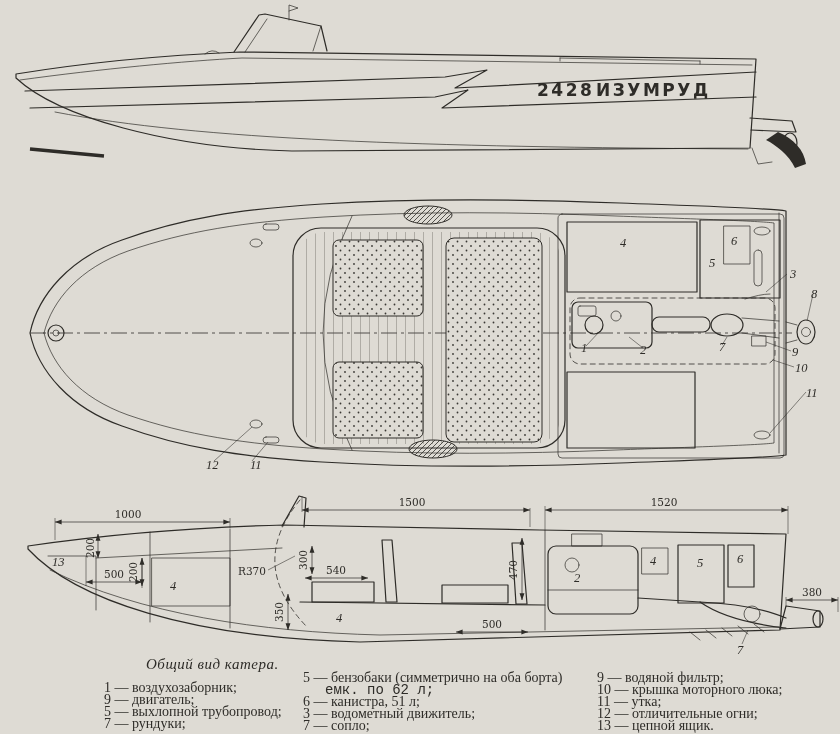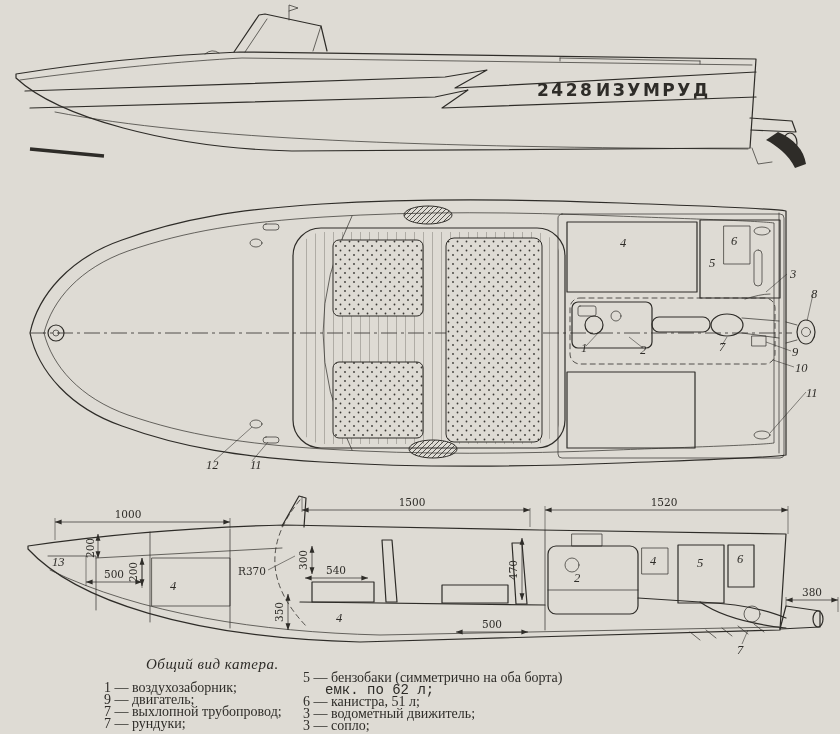--- a/index.html
+++ b/index.html
@@ -210,24 +210,31 @@
     <text class="callout" x="737" y="563">6</text>
     <text class="callout" x="737" y="654">7</text>
   </g>
 </svg>
 
 <div class="legend">
   <div class="caption">Общий вид катера.</div>
   <div class="lcol" id="lcol1">
     <div>1 — воздухозаборник;</div>
     <div>9 — двигатель;</div>
-    <div>7 — выхлопной трубопровод;</div>
+    <div>5 — выхлопной трубопровод;</div>
     <div>7 — рундуки;</div>
   </div>
   <div class="lcol" id="lcol2">
     <div>5 — бензобаки  (симметрично  на  оба  борта)</div>
     <div class="cont">емк. по 62 л;</div>
     <div>6 — канистра, 51 л;</div>
     <div>3 — водометный движитель;</div>
-    <div>3 — сопло;</div>
+    <div>7 — сопло;</div>
+  </div>
+  <div class="lcol" id="lcol3">
+    <div>9 — водяной фильтр;</div>
+    <div>10 — крышка моторного люка;</div>
+    <div>11 — утка;</div>
+    <div>12 — отличительные огни;</div>
+    <div>13 — цепной ящик.</div>
   </div>
 </div>
 </div>
 
 </body></html>

